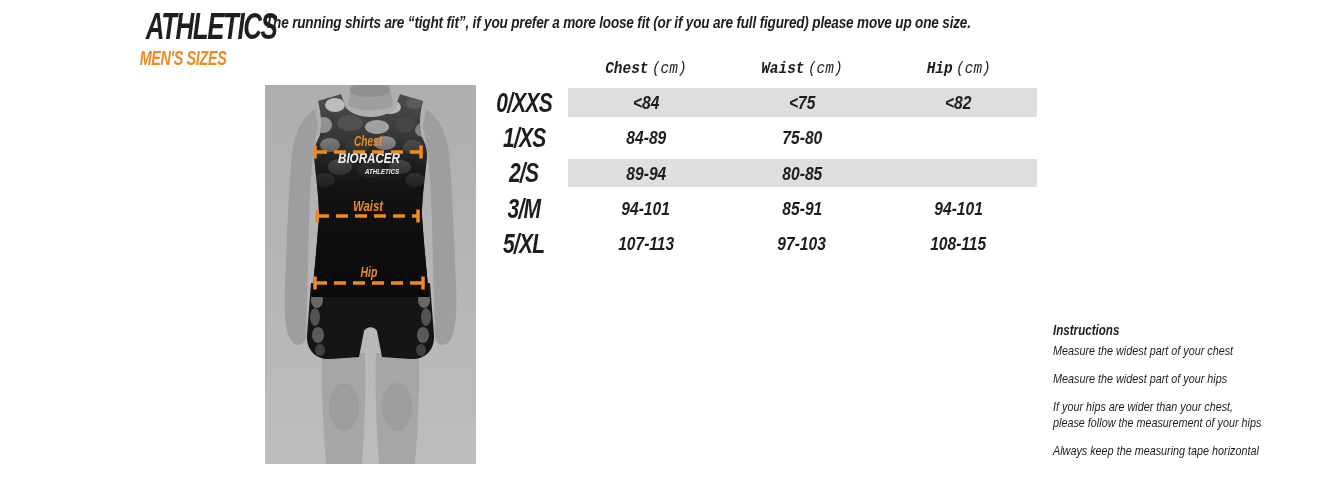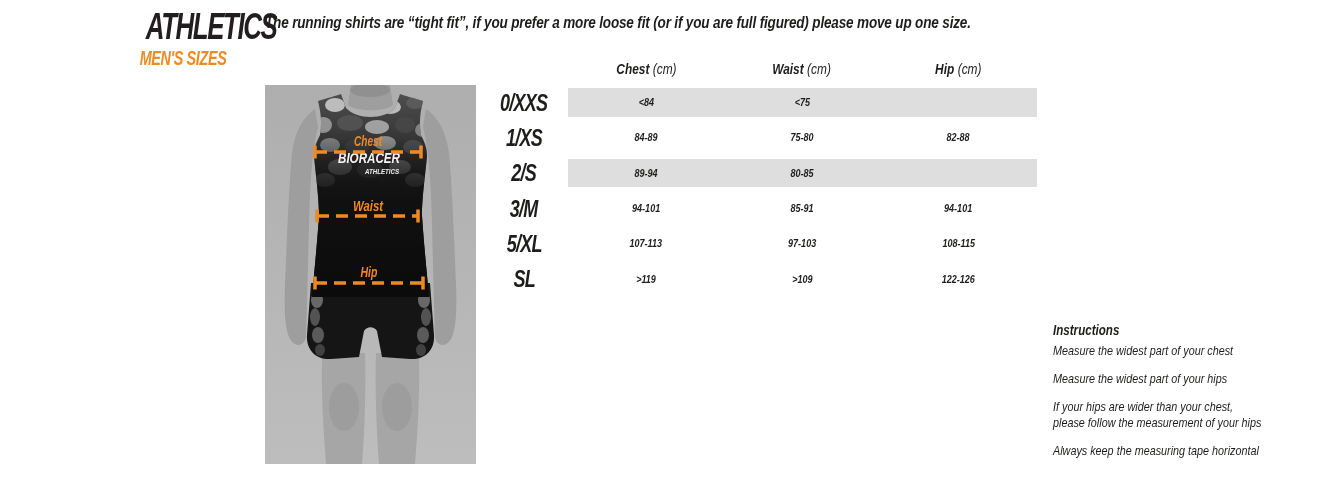--- a/index.html
+++ b/index.html
@@ -33,26 +33,26 @@
   
   .size-table { position:absolute; left:480px; top:52px; width:557px; font-style:italic; }
   .thead, .row { display:grid; grid-template-columns:88px 156px 156px 157px; align-items:center; }
   .thead { height:33px; }
   .row { height:35.3px; position:relative; }
   .row.striped::before {
     content:""; position:absolute; left:88px; right:0; top:3px; bottom:3.5px;
     background:#dedede;
   }
   .cell { position:relative; text-align:center; line-height:1; }
-  .th { font-size:14px; font-weight:bold; }
+  .th { font-size:17px; font-weight:bold;font-family:Liberation Mono, monospace; }
   .th .sq { transform:scaleX(0.85); transform-origin:center; }
   .th-unit { font-weight:normal; margin-left:4px; }
-  .size-cell { font-size:24px; font-weight:bold; }
+  .size-cell { font-size:28px; font-weight:bold; }
   .size-cell .sq { transform:scaleX(0.75); transform-origin:center; letter-spacing:-1px; }
-  .val-cell { font-size:11px; font-weight:bold; }
+  .val-cell { font-size:19px; font-weight:bold; }
   .val-cell .sq { transform:scaleX(0.82); transform-origin:center; }
 
   
   .instructions {
     position:absolute; left:1053px; top:322px; width:310px; font-style:italic;
     transform:scaleX(0.8); transform-origin:left top;
   }
   .instr-title { font-size:14.5px; font-weight:bold; margin:0 0 5px 0; line-height:16px; }
   .instr-item { font-size:13.5px; margin:0 0 12px 0; line-height:16px; white-space:pre-line; }
 </style>
@@ -173,49 +173,43 @@
     </div>
     <div class="cell th">
       <span class="sq"><span>Hip</span><span class="th-unit">(cm)</span></span>
     </div>
   </div>
 
   <div class="row striped">
     <div class="cell size-cell"><span class="sq">0/XXS</span></div>
     <div class="cell val-cell"><span class="sq">&lt;84</span></div>
     <div class="cell val-cell"><span class="sq">&lt;75</span></div>
+    <div class="cell val-cell"><span class="sq">&lt;82</span></div>
   </div>
   <div class="row">
     <div class="cell size-cell"><span class="sq">1/XS</span></div>
     <div class="cell val-cell"><span class="sq">84-89</span></div>
     <div class="cell val-cell"><span class="sq">75-80</span></div>
-    <div class="cell val-cell"><span class="sq">82-88</span></div>
   </div>
   <div class="row striped">
     <div class="cell size-cell"><span class="sq">2/S</span></div>
     <div class="cell val-cell"><span class="sq">89-94</span></div>
     <div class="cell val-cell"><span class="sq">80-85</span></div>
   </div>
   <div class="row">
     <div class="cell size-cell"><span class="sq">3/M</span></div>
     <div class="cell val-cell"><span class="sq">94-101</span></div>
     <div class="cell val-cell"><span class="sq">85-91</span></div>
     <div class="cell val-cell"><span class="sq">94-101</span></div>
   </div>
   <div class="row">
     <div class="cell size-cell"><span class="sq">5/XL</span></div>
     <div class="cell val-cell"><span class="sq">107-113</span></div>
     <div class="cell val-cell"><span class="sq">97-103</span></div>
     <div class="cell val-cell"><span class="sq">108-115</span></div>
-  </div>
-  <div class="row">
-    <div class="cell size-cell"><span class="sq">SL</span></div>
-    <div class="cell val-cell"><span class="sq">&gt;119</span></div>
-    <div class="cell val-cell"><span class="sq">&gt;109</span></div>
-    <div class="cell val-cell"><span class="sq">122-126</span></div>
   </div>
 </div>
 
 <div class="instructions">
   <div class="instr-title">Instructions</div>
   <p class="instr-item">Measure the widest part of your chest</p>
   <p class="instr-item">Measure the widest part of your hips</p>
   <p class="instr-item">If your hips are wider than your chest,
 please follow the measurement of your hips</p>
   <p class="instr-item">Always keep the measuring tape horizontal</p>

